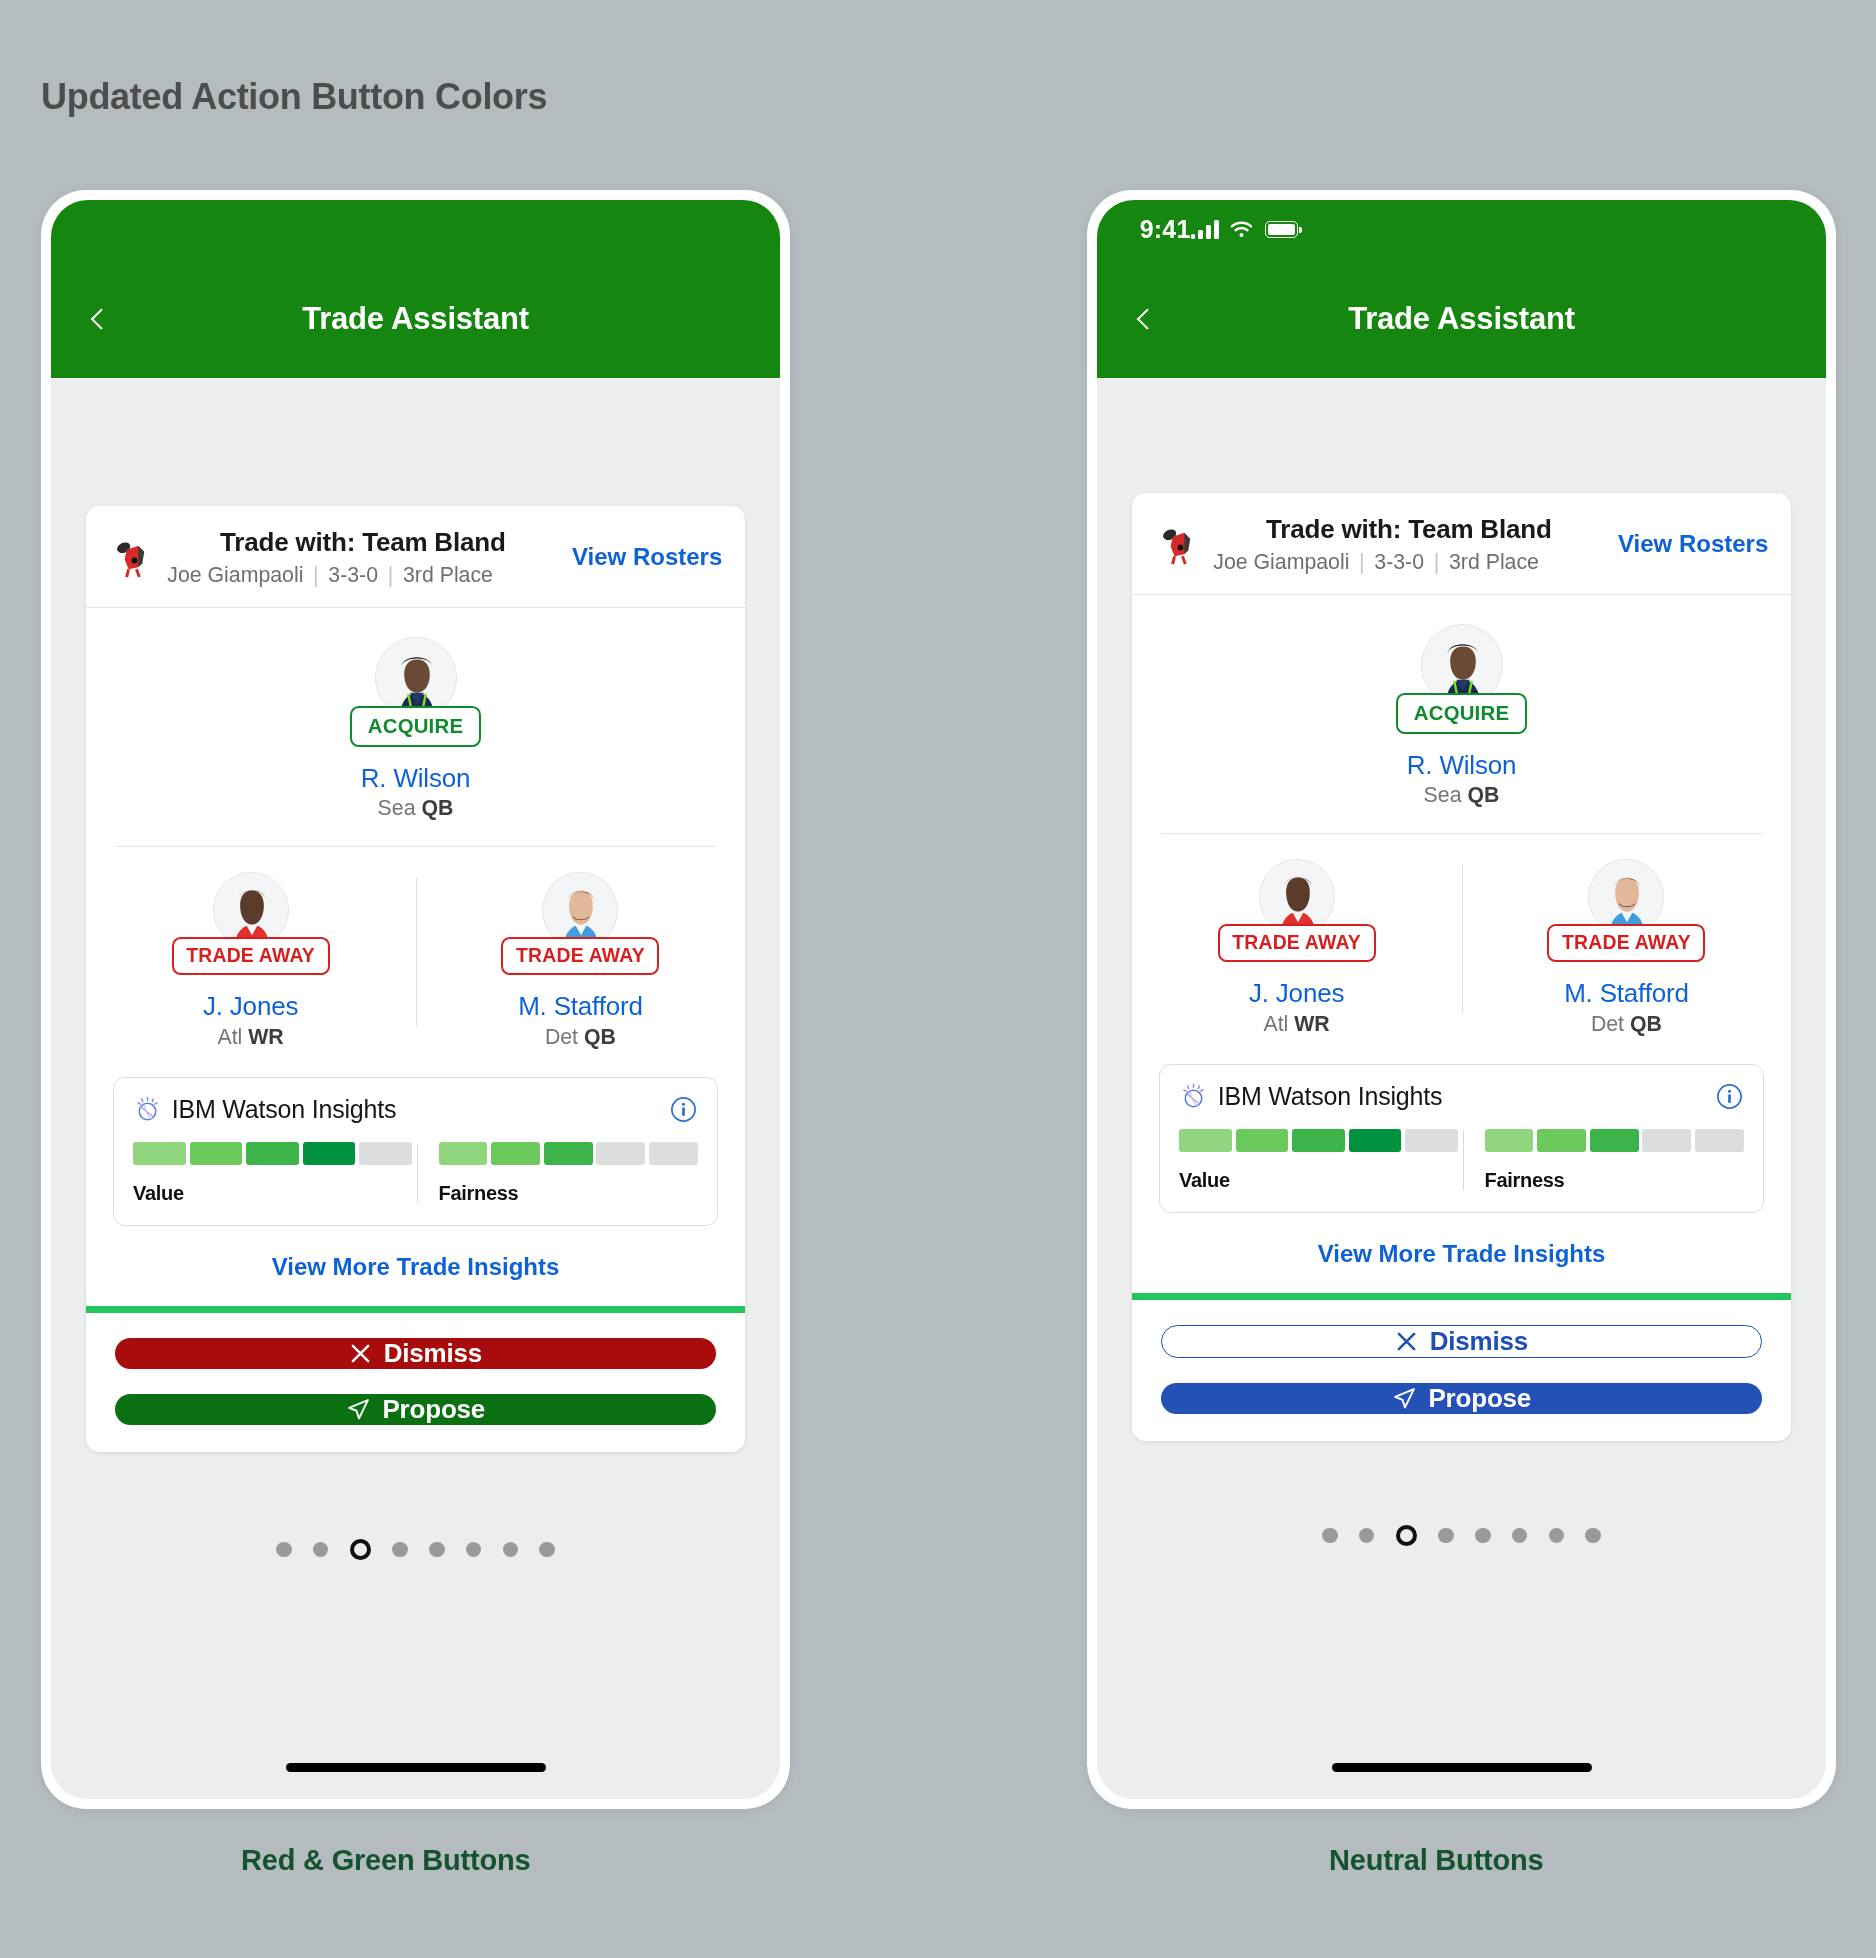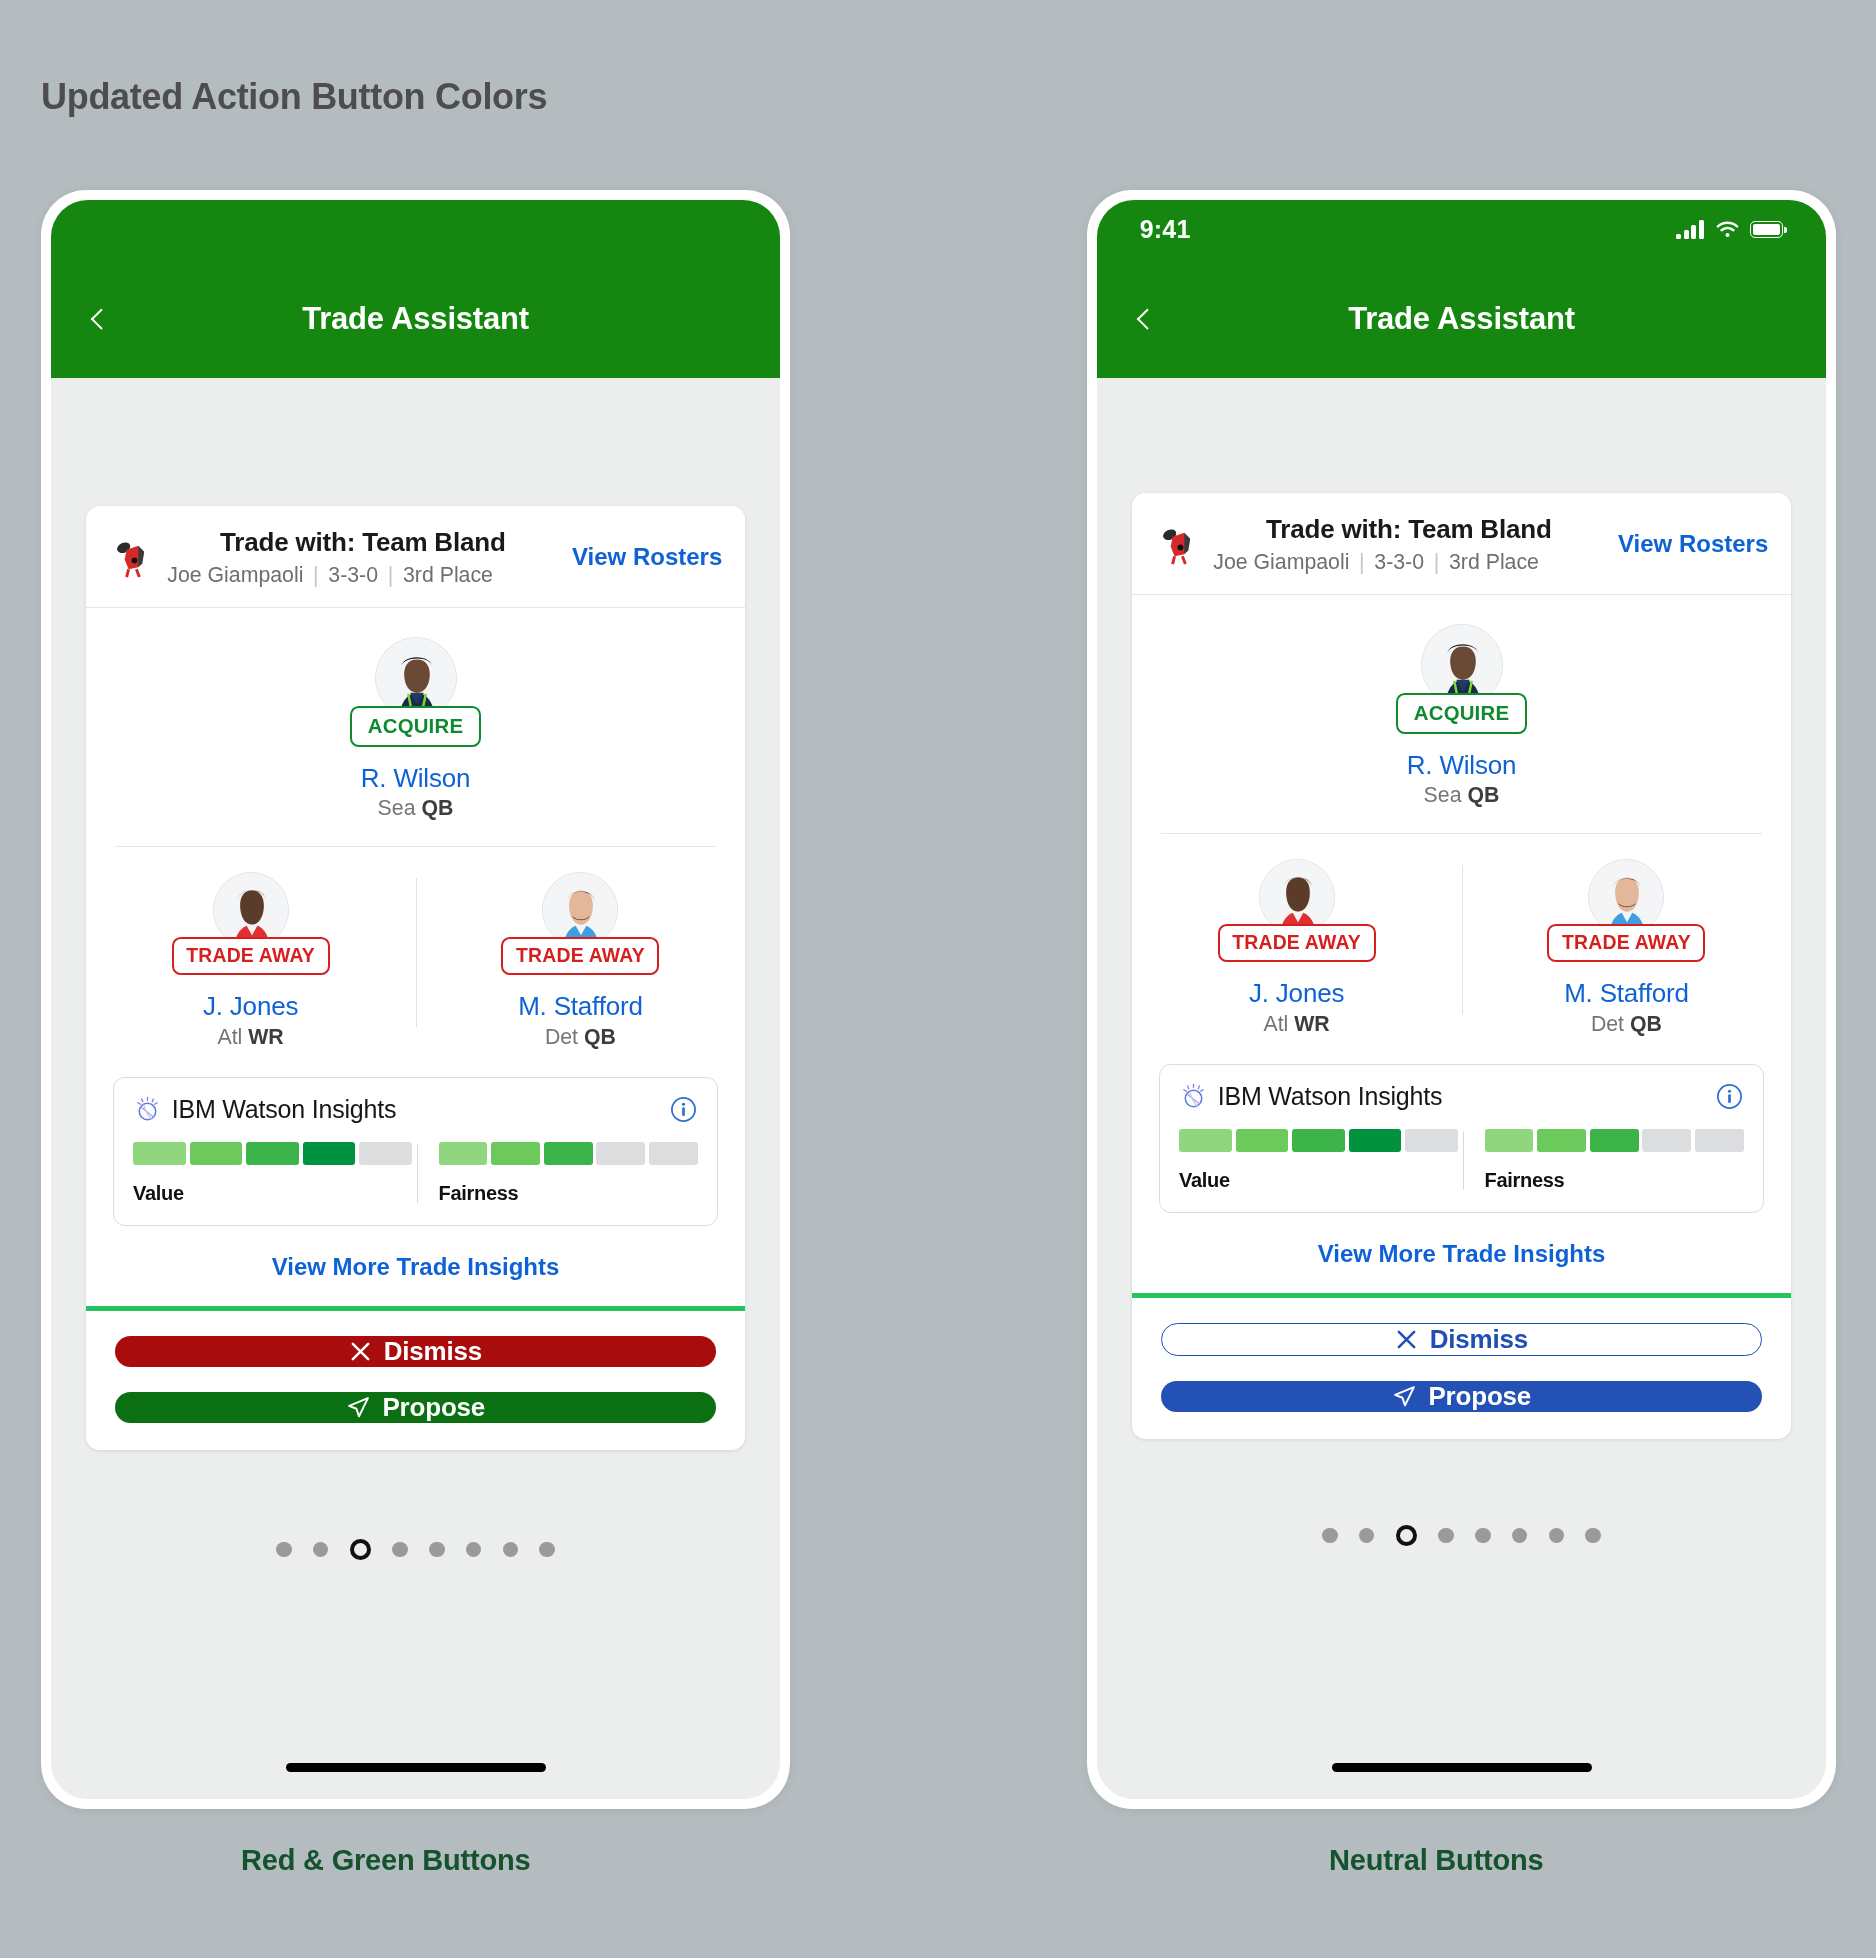--- a/index.html
+++ b/index.html
@@ -38,21 +38,20 @@
     border-radius: 37px;
     overflow: hidden;
     display: flex; flex-direction: column;
   }
 
   
   .statusbar {
     height: 60px;
     background: #15860f;
     display: flex; align-items: center;
-    justify-content: space-between;
     padding: 0 43px;
     flex: 0 0 auto;
     color: #fff;
   }
   .statusbar.blank { justify-content: flex-start; }
   .status-time { font-size: 25px; font-weight: bold; letter-spacing: 0.2px; }
   .status-icons { display: flex; align-items: center; gap: 11.6px; }
   .sig { display: flex; align-items: flex-end; gap: 2.9px; height: 19.4px; }
   .sig i { display: block; width: 4.9px; background: #fff; border-radius: 1.5px; }
   .sig i:nth-child(1){ height: 5.8px; }
@@ -171,21 +170,21 @@
     content: ""; position: absolute; left: 1.9px; top: 1.9px; bottom: 1.9px;
     width: 1px; background: #d9d9d9;
   }
   .segs { display: flex; gap: 3.9px; }
   .segs i { display: block; flex: 1 1 auto; height: 23px; background: #dcdddf; border-radius: 2.9px; }
   .meter-label { font-size: 20px; font-weight: bold; color: #111; margin-top: 17.5px; letter-spacing: -0.3px; }
 
   .insights-link {
     text-align: center; padding: 27px 0 25px 0;
     font-size: 24px; font-weight: bold; color: #0f62d6;
-    border-bottom: 5px solid #22c55e;
+    border-bottom: 7px solid #22c55e;
   }
 
   
   .actions { display: flex; gap: 25px; padding: 25px 29px 27px 29px; flex-direction: column; }
   .btn {
     flex: 1 1 50%;
     height: 66px; border-radius: 33px;
     display: flex; align-items: center; justify-content: center;
     gap: 11.6px;
     font-size: 26px; font-weight: bold;

